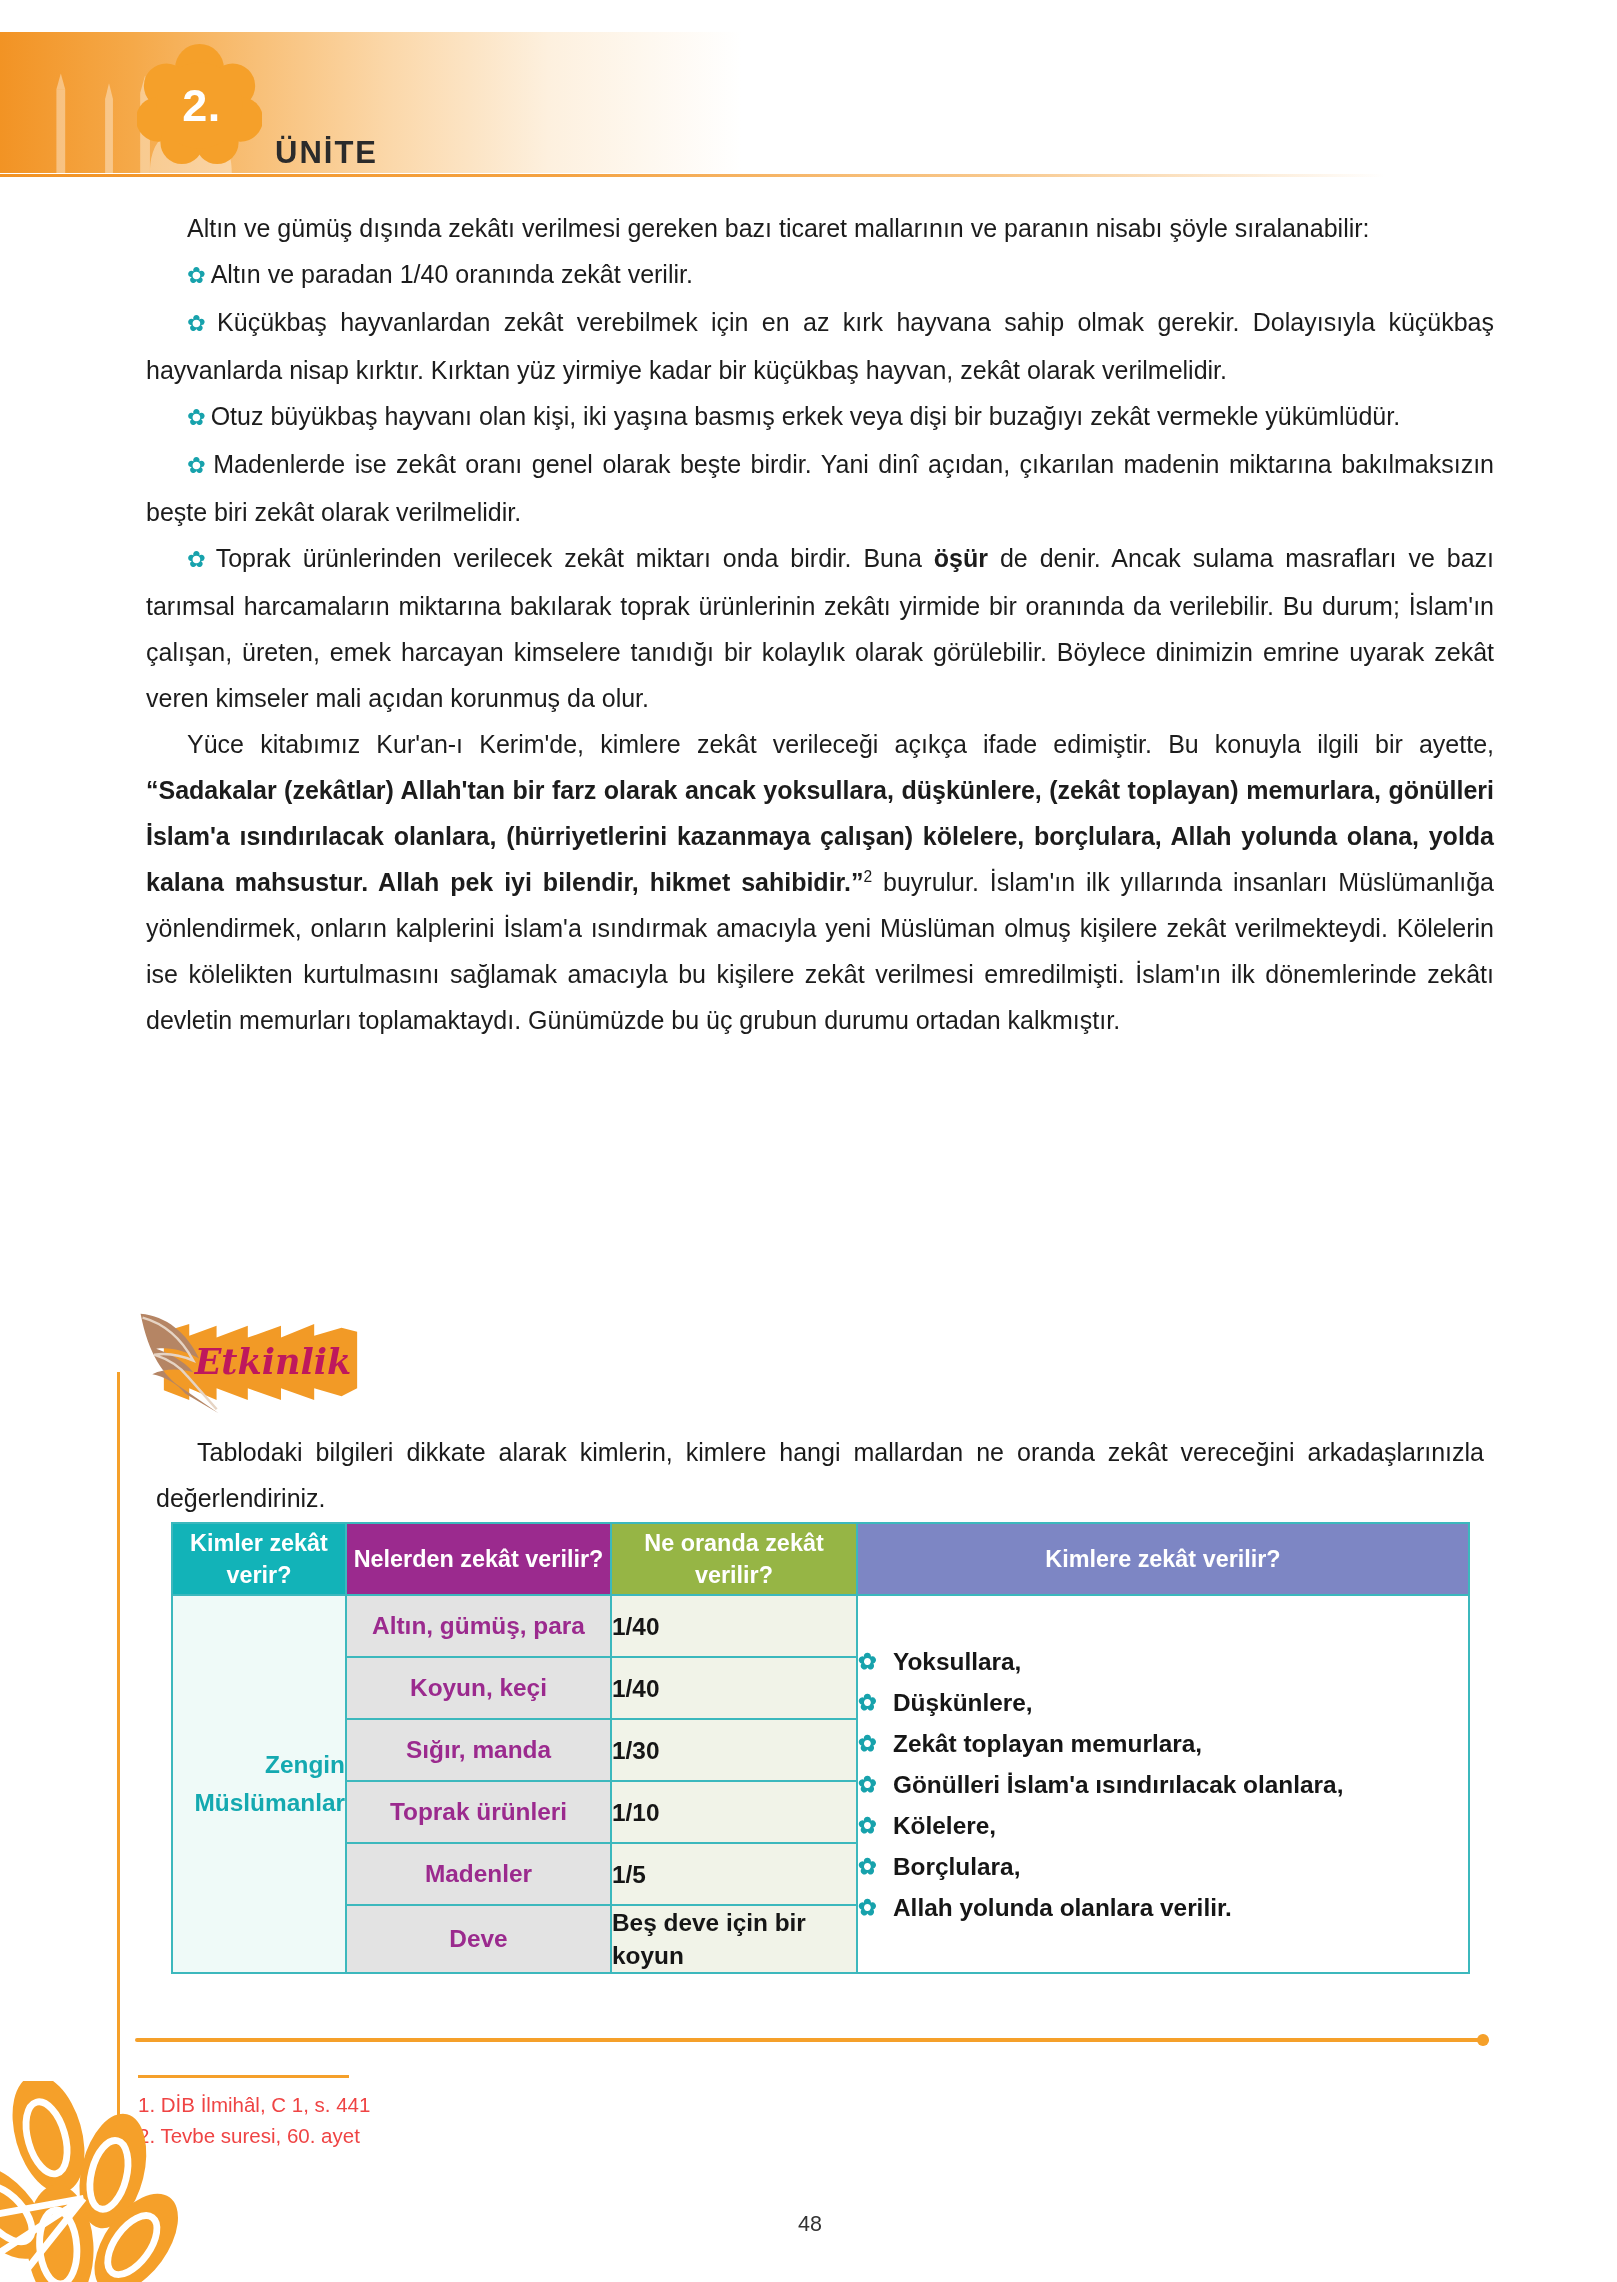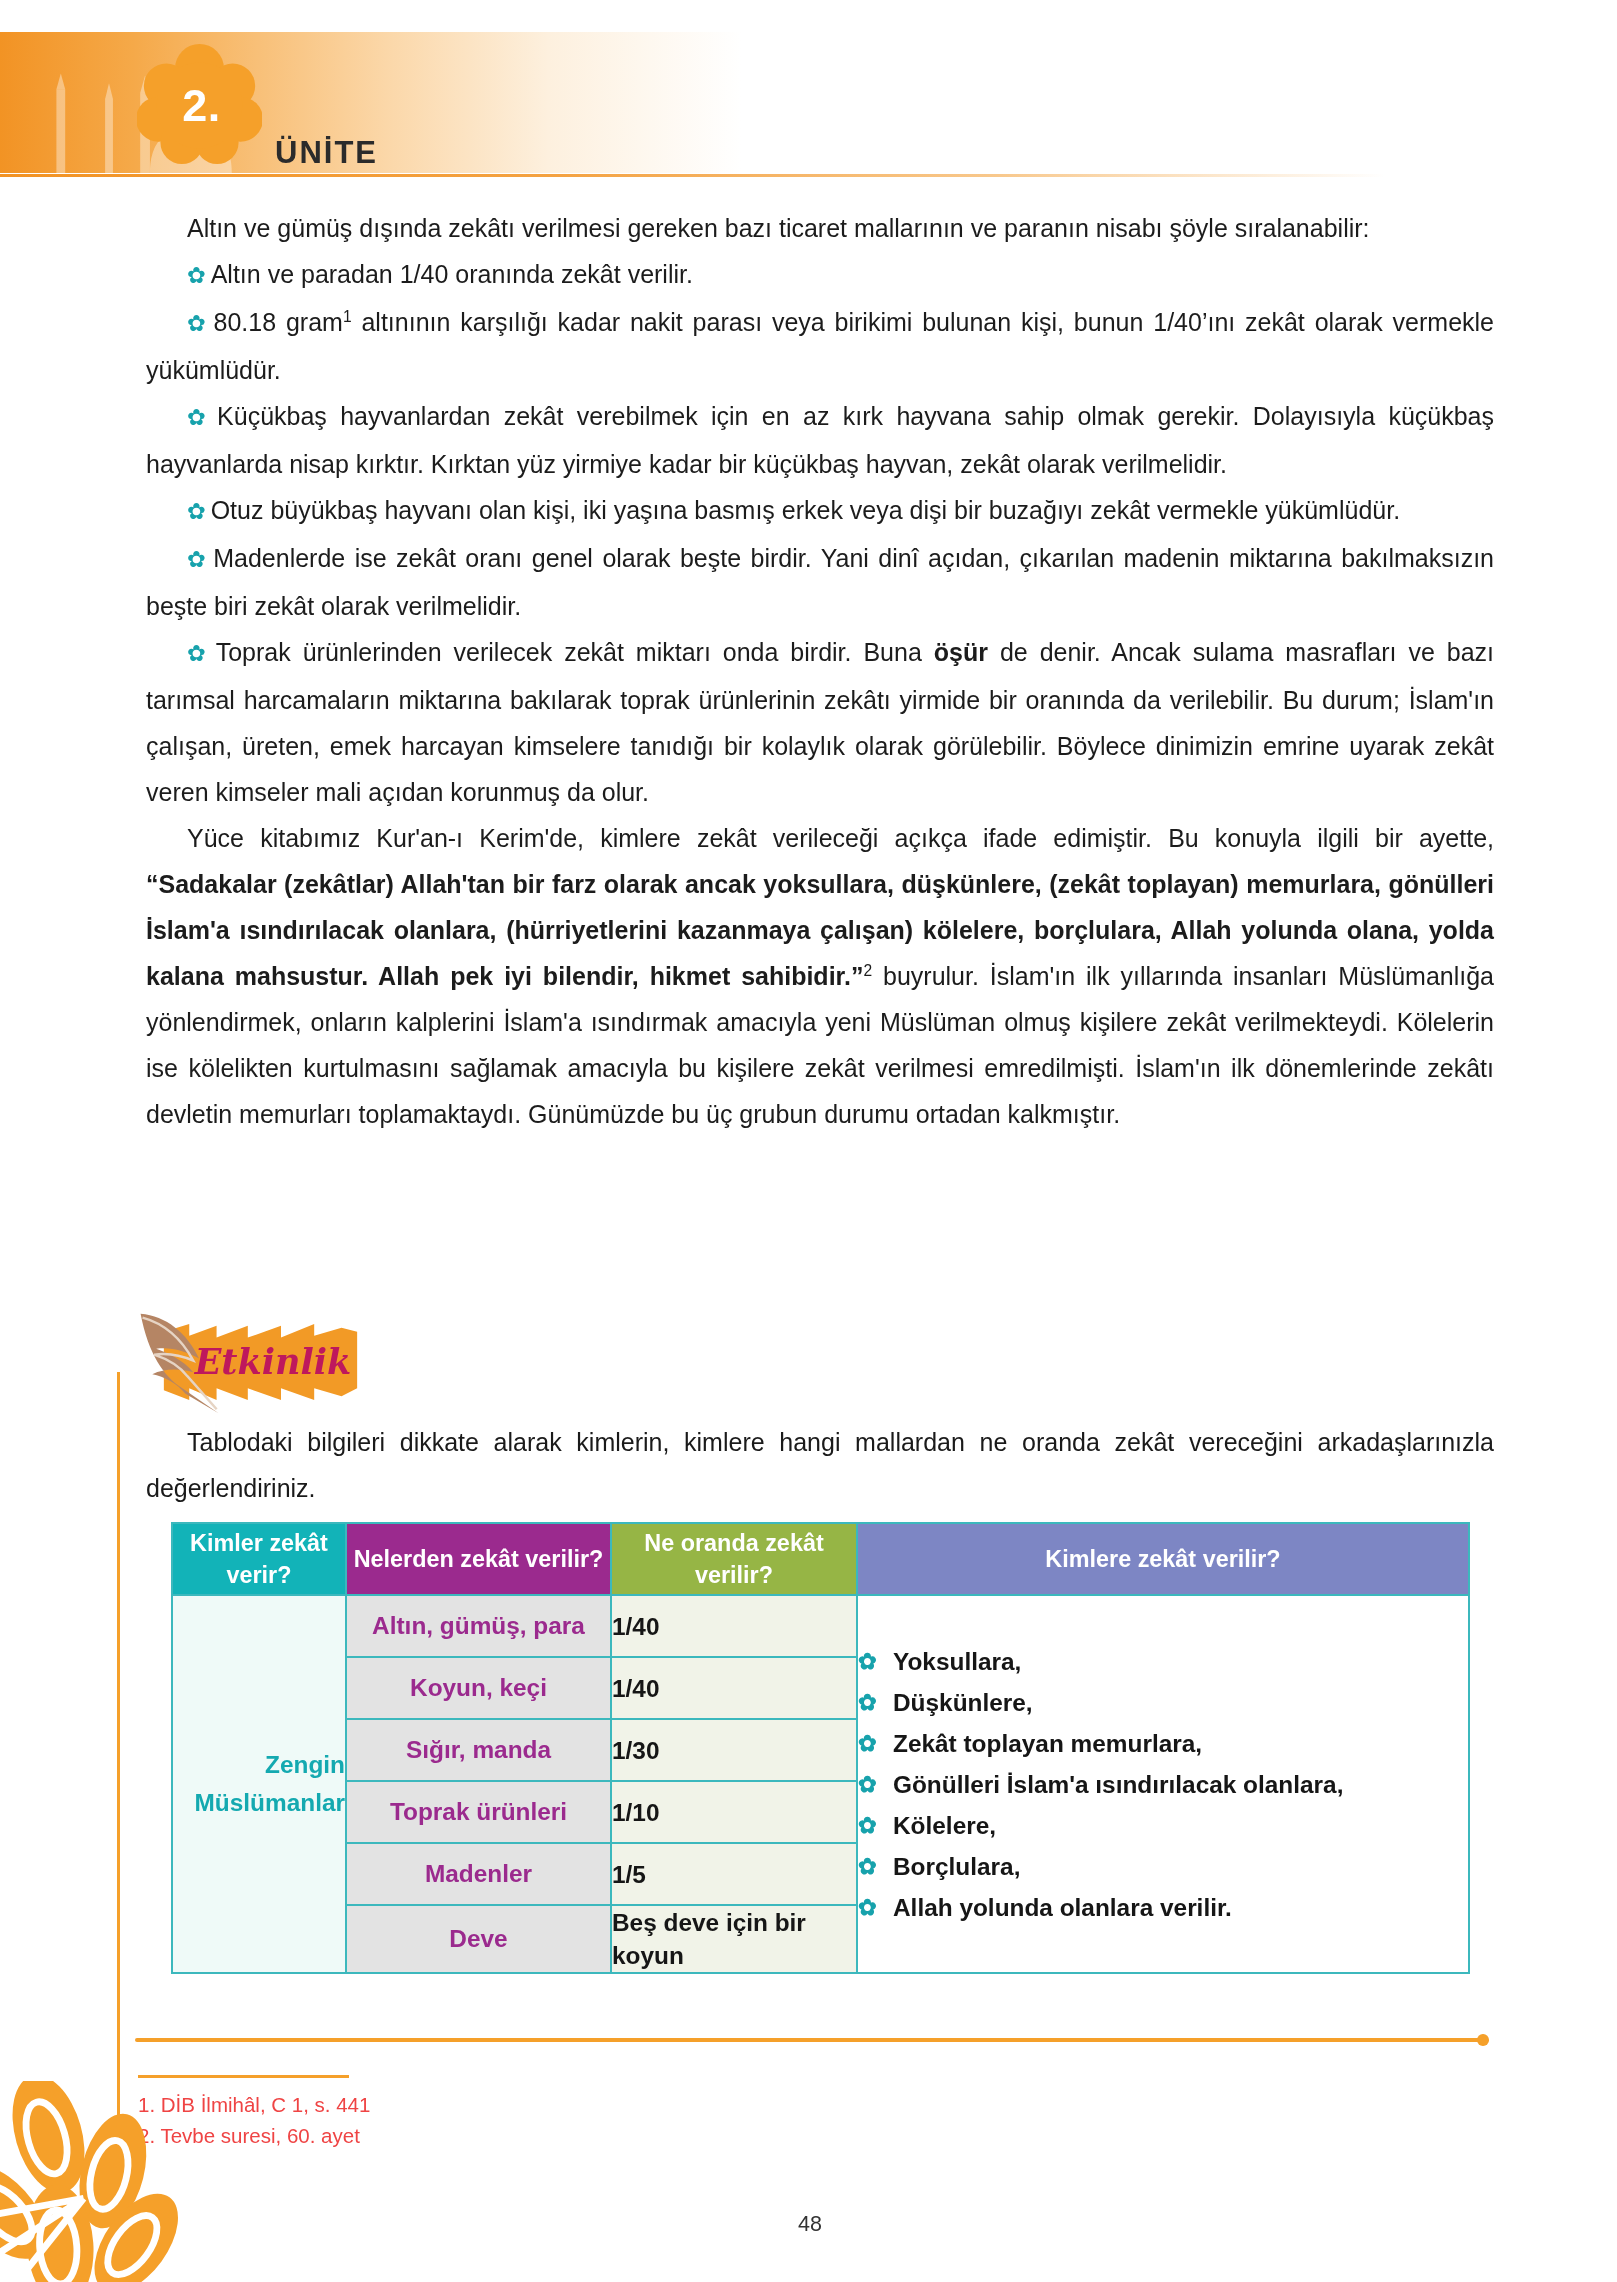--- a/index.html
+++ b/index.html
@@ -126,21 +126,21 @@
   }
   .quill { position: absolute; left: 7.8px; top: -7.8px; width: 117px; height: 117px; }
   .quill svg { display:block; width:100%; height:100%; }
 
   .act-text {
     position: absolute;
     left: 29px; top: 107px;
     width: 1348px;
   }
   p.act-p {
-    margin: 0;
+    margin: 10px;
     font-size: 25px;
     line-height: 46px;
     text-align: justify;
     text-indent: 41px;
   }
 
   
   .tbl-wrap {
     position: absolute;
     left: 54px; top: 210px;
@@ -296,21 +296,20 @@
 </div>
 <div class="unit-number">2.</div>
 <div class="unit-label">ÜNİTE</div>
 
 <div class="content">
 
   <p class="body">Altın ve gümüş dışında zekâtı verilmesi gereken bazı ticaret mallarının ve paranın nisabı şöyle sıralanabilir:</p>
 
   <p class="bullet"><span class="fl">✿</span><span>Altın ve paradan 1/40 oranında zekât verilir.</span></p>
 
-  <p class="bullet"><span class="fl">✿</span><span>80.18 gram</span><sup>1</sup><span> altınının karşılığı kadar nakit parası veya birikimi bulunan kişi, bunun 1/40’ını zekât olarak vermekle yükümlüdür.</span></p>
 
   <p class="bullet"><span class="fl">✿</span><span>Küçükbaş hayvanlardan zekât verebilmek için en az kırk hayvana sahip olmak gerekir. Dolayısıyla küçükbaş hayvanlarda nisap kırktır. Kırktan yüz yirmiye kadar bir küçükbaş hayvan, zekât olarak verilmelidir.</span></p>
 
   <p class="bullet"><span class="fl">✿</span><span>Otuz büyükbaş hayvanı olan kişi, iki yaşına basmış erkek veya dişi bir buzağıyı zekât vermekle yükümlüdür.</span></p>
 
   <p class="bullet"><span class="fl">✿</span><span>Madenlerde ise zekât oranı genel olarak beşte birdir. Yani dinî açıdan, çıkarılan madenin miktarına bakılmaksızın beşte biri zekât olarak verilmelidir.</span></p>
 
   <p class="bullet"><span class="fl">✿</span><span>Toprak ürünlerinden verilecek zekât miktarı onda birdir. Buna </span><b>öşür</b><span> de denir. Ancak sulama masrafları ve bazı tarımsal harcamaların miktarına bakılarak toprak ürünlerinin zekâtı yirmide bir oranında da verilebilir. Bu durum; İslam'ın çalışan, üreten, emek harcayan kimselere tanıdığı bir kolaylık olarak görülebilir. Böylece dinimizin emrine uyarak zekât veren kimseler mali açıdan korunmuş da olur.</span></p>
 
   <p class="body"><span>Yüce kitabımız Kur'an-ı Kerim'de, kimlere zekât verileceği açıkça ifade edimiştir. Bu konuyla ilgili bir ayette, </span><b class="quote">“Sadakalar (zekâtlar) Allah'tan bir farz olarak ancak yoksullara, düşkünlere, (zekât toplayan) memurlara, gönülleri İslam'a ısındırılacak olanlara, (hürriyetlerini kazanmaya çalışan) kölelere, borçlulara, Allah yolunda olana, yolda kalana mahsustur. Allah pek iyi bilendir, hikmet sahibidir.”</b><sup>2</sup><span> buyrulur. İslam'ın ilk yıllarında insanları Müslümanlığa yönlendirmek, onların kalplerini İslam'a ısındırmak amacıyla yeni Müslüman olmuş kişilere zekât verilmekteydi. Kölelerin ise kölelikten kurtulmasını sağlamak amacıyla bu kişilere zekât verilmesi emredilmişti. İslam'ın ilk dönemlerinde zekâtı devletin memurları toplamaktaydı. Günümüzde bu üç grubun durumu ortadan kalkmıştır.</span></p>

